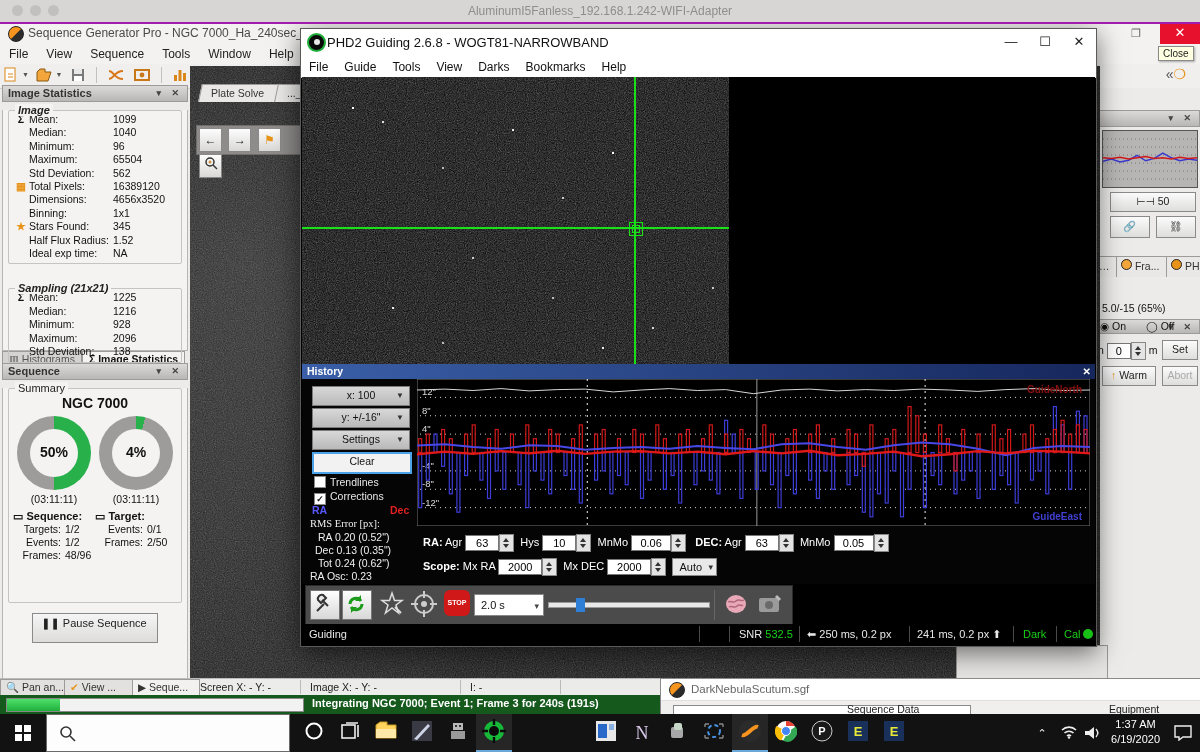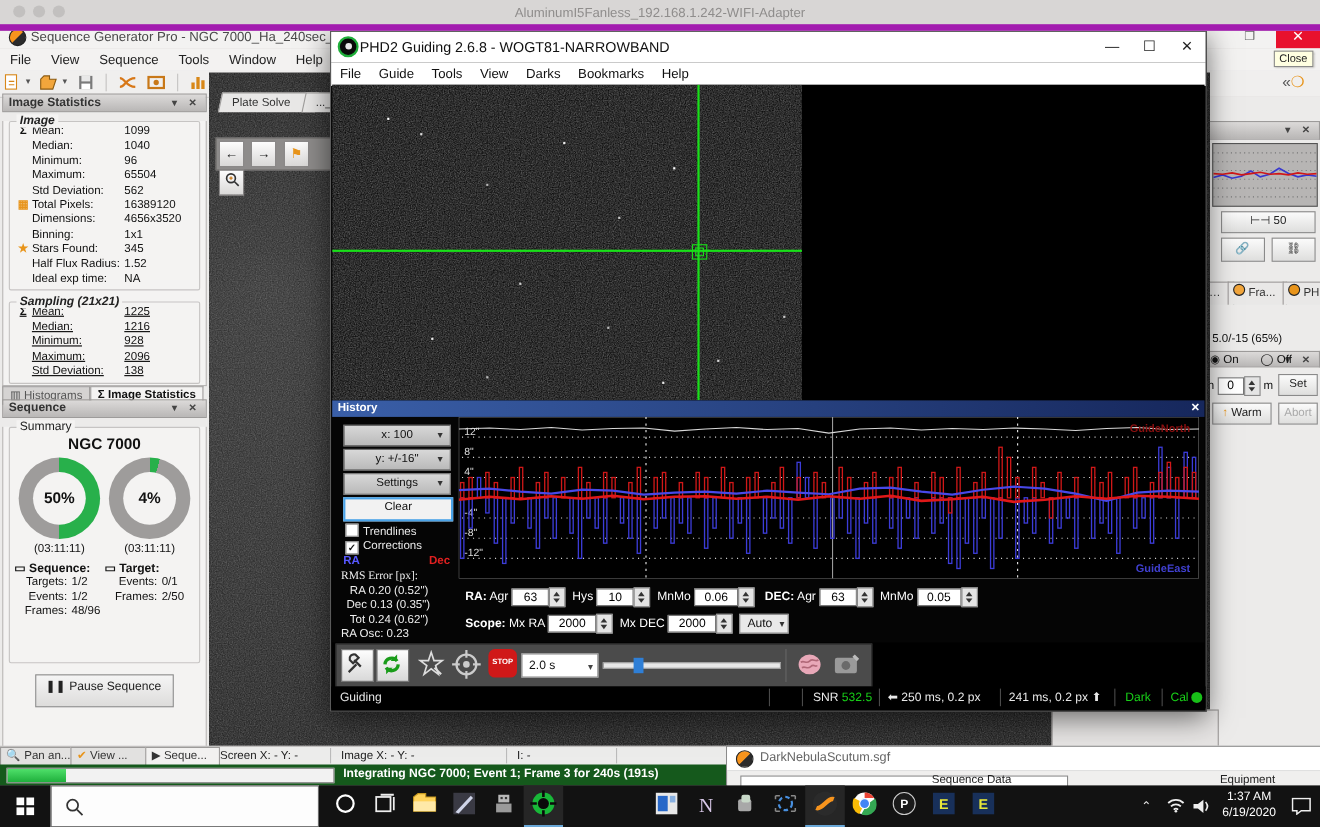--- a/index.html
+++ b/index.html
@@ -2,21 +2,21 @@
 <html><head>
 <meta charset="utf-8">
 <style>
   html,body{margin:0;padding:0;background:#222;}
   #screen{position:relative;width:1200px;height:752px;overflow:hidden;
     font-family:"Liberation Sans",sans-serif;background:#2b2b2b;}
   .abs{position:absolute;}
   .nosel{user-select:none;}
 
   
-  #macbar{left:0;top:0;width:1200px;height:22px;background:#d8d6d5;border-bottom:6px solid #a21caf;}
+  #macbar{left:0;top:0;width:1200px;height:22px;background:#d8d6d5;border-bottom:2px solid #a21caf;}
   .macdot{position:absolute;top:5px;width:11px;height:11px;border-radius:50%;background:#c2c0bf;}
   #mac-title{width:100%;text-align:center;line-height:22px;font-size:12px;color:#8f8d8c;}
 
   
   #sgp{left:0;top:22px;width:1200px;height:692px;background:#ecebea;}
   #sgp-titlebar{left:0;top:0;width:1200px;height:22px;background:#f3f2f1;border-bottom:1px solid #d8d6d5;}
   #sgp-title{left:28px;top:0;font-size:12px;line-height:22px;color:#4a4a4a;white-space:nowrap;}
   .sgp-logo{width:14px;height:14px;border-radius:50%;background:linear-gradient(135deg,#f7941d 48%,#2b2b2b 52%);border:1px solid #222;}
   #sgp-restore{left:1128px;top:4px;width:16px;height:14px;color:#666;font-size:11px;line-height:14px;text-align:center;}
   #sgp-close{left:1160px;top:0;width:40px;height:22px;background:#e8112d;color:#fff;text-align:center;line-height:22px;font-size:13px;}
@@ -312,21 +312,21 @@
                 <span class="slab">Half Flux Radius:</span>
                 <span class="sval">1.52</span>
               </div>
               <div class="srow">
                 <span class="sic "></span>
                 <span class="slab">Ideal exp time:</span>
                 <span class="sval">NA</span>
               </div>
             </div>
         </div>
-        <div class="grp" style="margin-top:10px;text-decoration:underline;">
+        <div class="grp" style="margin-top:24px;">
           <div class="grp-title">Sampling (21x21)</div>
           <div id="smp-rows">
               <div class="srow">
                 <span class="sic sigma">Σ</span>
                 <span class="slab">Mean:</span>
                 <span class="sval">1225</span>
               </div>
               <div class="srow">
                 <span class="sic "></span>
                 <span class="slab">Median:</span>

